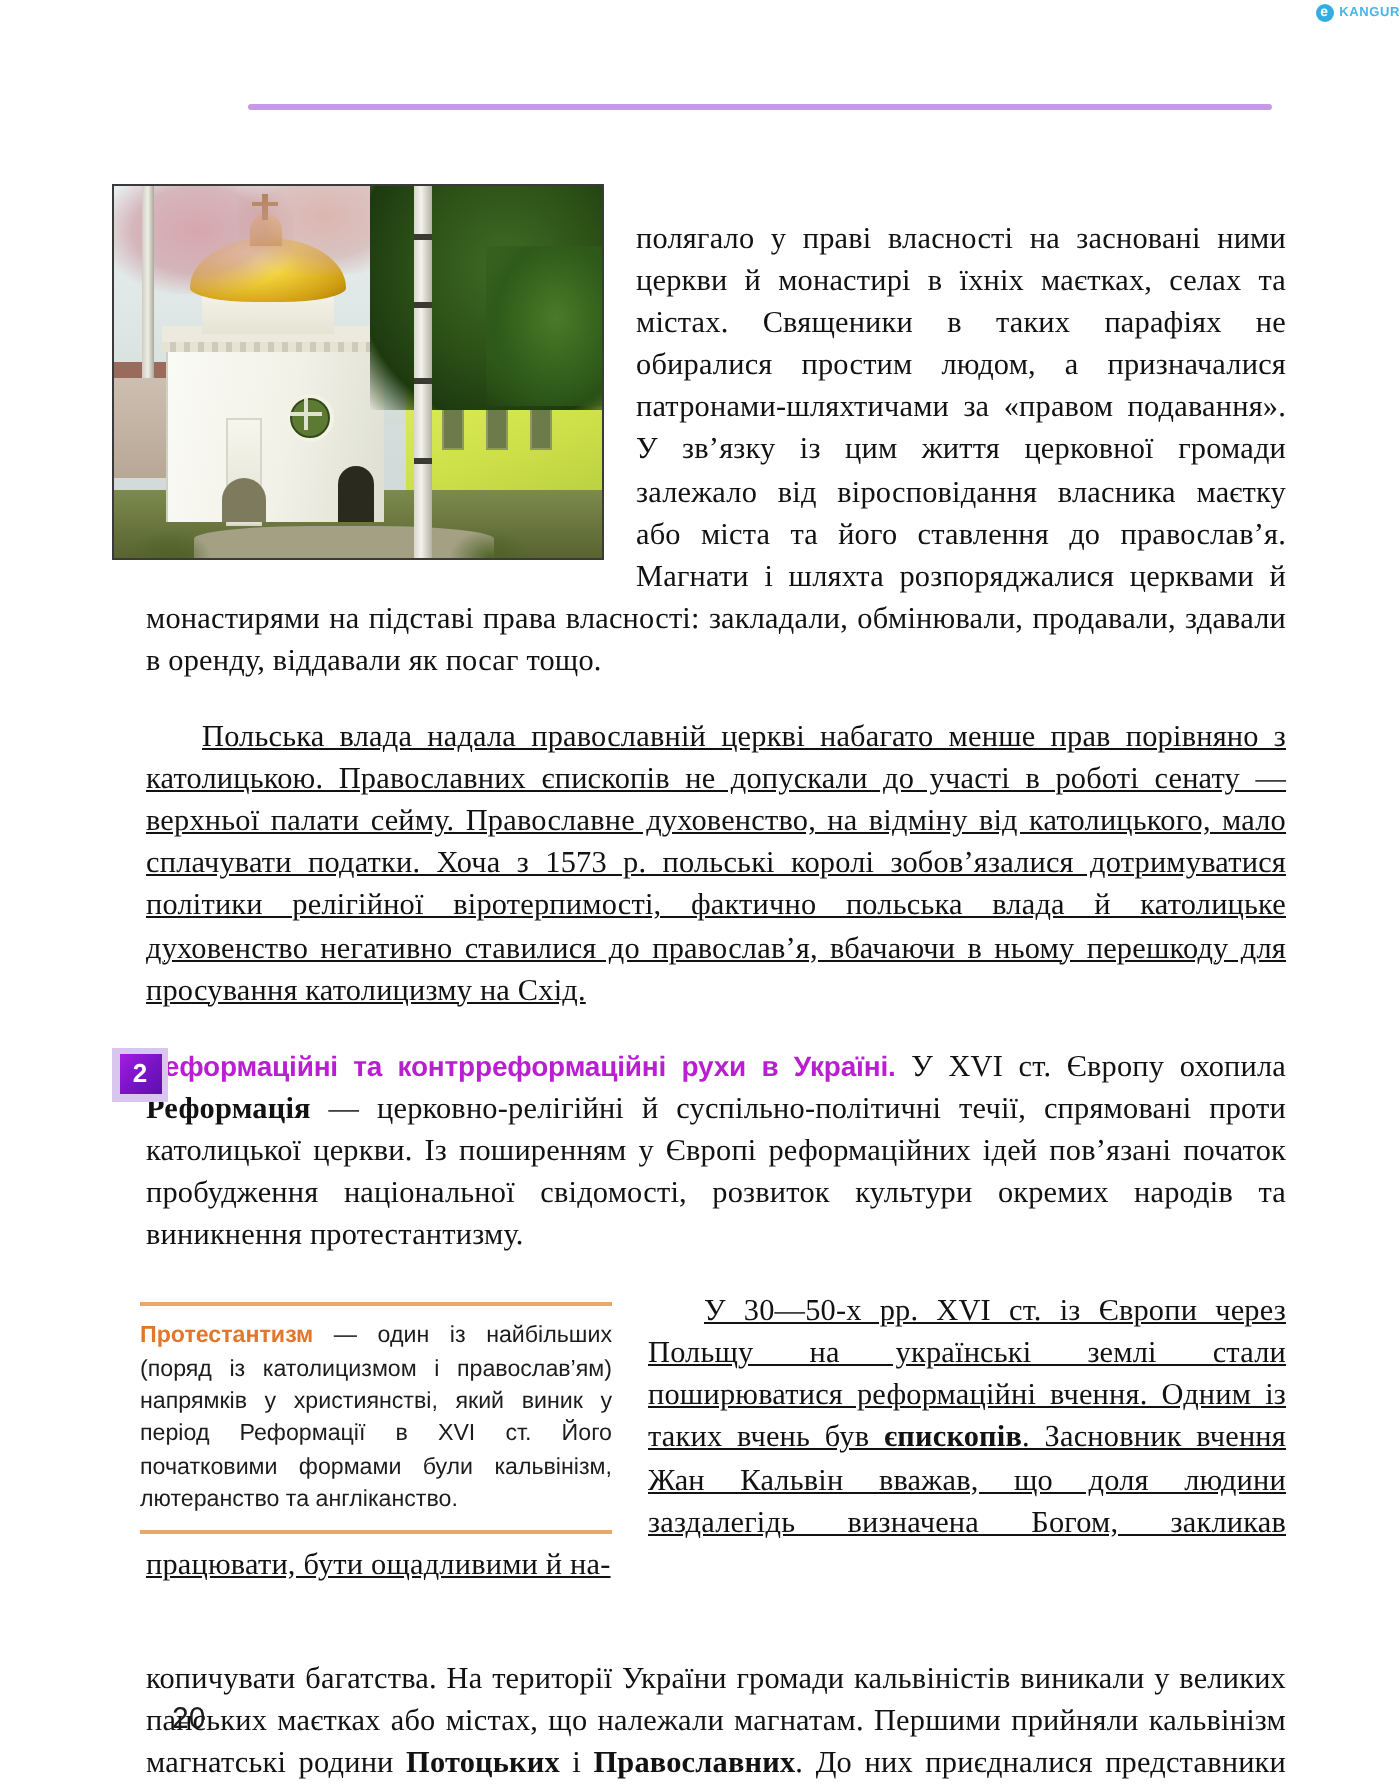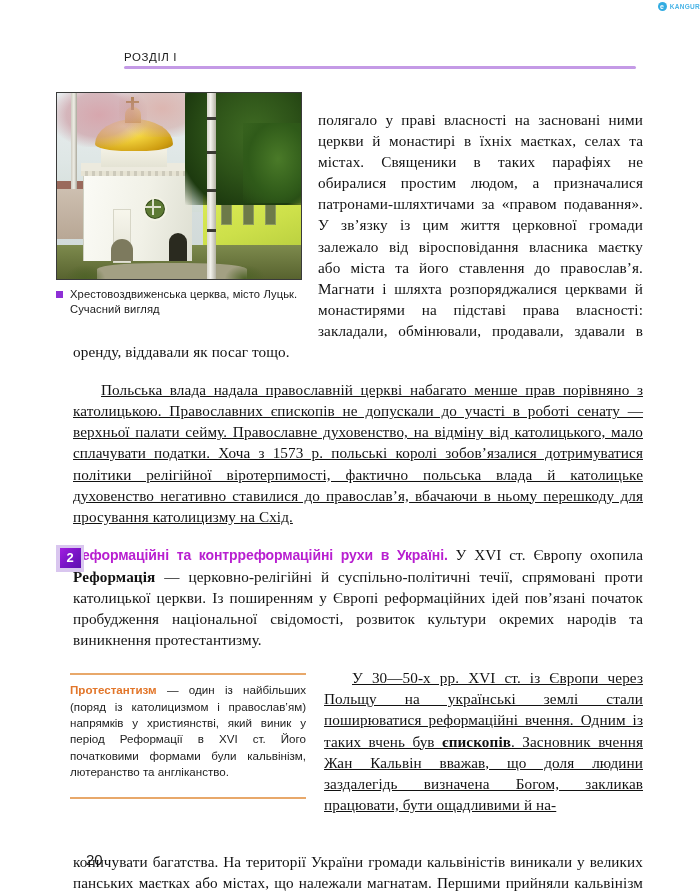--- a/index.html
+++ b/index.html
@@ -325,21 +325,21 @@
 
   
   .split {
     clear: both;
     margin-top: 12px;
   }
   .sidebar-def {
     float: left;
     width: 236px;
     margin: 6px 18px 4px 14px;
-    padding: 7px 0 16px 0;
+    padding: 7px 0 6px 0;
     border-top: 2px solid #e8a86a;
     border-bottom: 2px solid #e8a86a;
     font-family: "Liberation Sans", sans-serif;
     font-size: 11.6px;
     line-height: 16.4px;
     text-align: justify;
     color: #1c1c1c;
   }
   .sidebar-def .def-term {
     color: #e2762a;
@@ -357,21 +357,20 @@
 </style>
 </head>
 <body>
 
 <div class="watermark">
   <span class="wm-dot">e</span>
   <span class="wm-text">KANGUR</span>
 </div>
 
 <div class="running-head">
-  <div class="rh-label">РОЗДІЛ I</div>
   <div class="rh-rule"></div>
 </div>
 
 <div class="page-body">
 
   <figure class="photo-block" style="margin:0 14px 4px 0;">
     <div class="photo-frame">
       <div class="ph-sky"></div>
       <div class="ph-farroof"></div>
       <div class="ph-farleft"></div>
@@ -403,24 +402,20 @@
       <div class="ph-lefttrunk"></div>
       <div class="ph-trunk">
         <i style="top:24px;"></i>
           <i style="top:58px;"></i>
           <i style="top:96px;"></i>
           <i style="top:136px;"></i>
       </div>
       <div class="ph-grassclump" style="left:8px;"></div>
       <div class="ph-grassclump" style="left:168px;"></div>
     </div>
-    <figcaption class="photo-caption">
-      <span class="caption-bullet"></span>
-      <span>Хрестовоздвиженська церква, місто Луцьк. Сучасний вигляд</span>
-    </figcaption>
   </figure>
 
   <div class="bodytext">
     <p>полягало у праві власності на засновані ними церкви й монастирі в їхніх маєтках, селах та містах. Священики в таких парафіях не обиралися простим людом, а призначалися патронами-шляхтичами за «правом подавання». У зв’язку із цим життя церковної громади залежало від віросповідання власника маєтку або міста та його ставлення до православ’я. Магнати і шляхта розпоряджалися церквами й монастирями на підставі права власності: закладали, обмінювали, продавали, здавали в оренду, віддавали як посаг тощо.</p>
     <p class="indent">Польська влада надала православній церкві набагато менше прав порівняно з католицькою. Православних єпископів не допускали до участі в роботі сенату — верхньої палати сейму. Православне духовенство, на відміну від католицького, мало сплачувати податки. Хоча з 1573 р. польські королі зобов’язалися дотримуватися політики релігійної віротерпимості, фактично польська влада й католицьке духовенство негативно ставилися до православ’я, вбачаючи в ньому перешкоду для просування католицизму на Схід.</p>
   </div>
 
   <div class="section-block">
     <div class="section-badge">
       <span>2</span>

